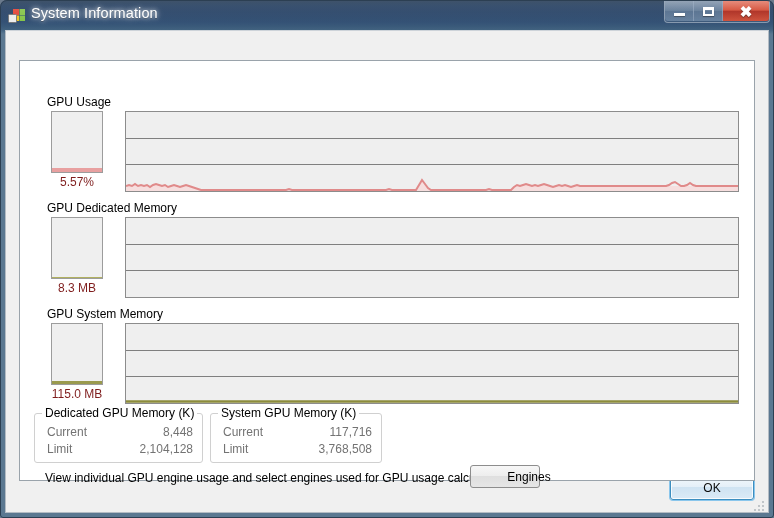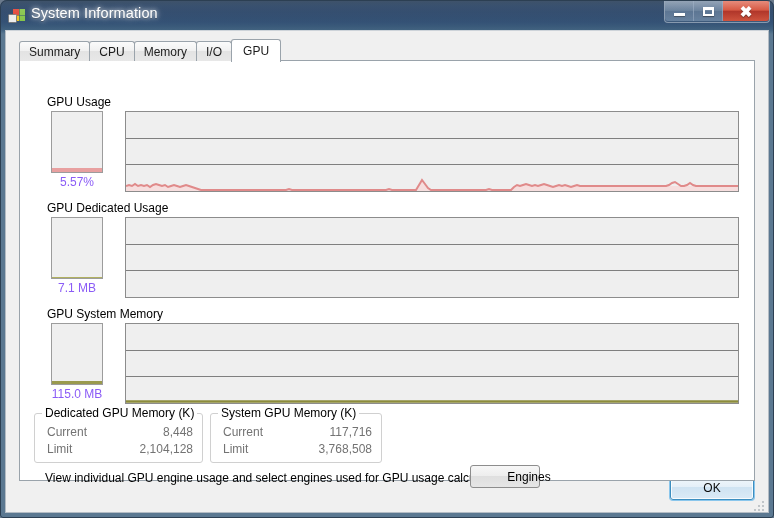--- a/index.html
+++ b/index.html
@@ -152,21 +152,21 @@
     width: 52px; height: 62px;
     background: #efefef;
     border: 1px solid #9c9c9c;
     overflow: hidden;
   }
   .gauge-fill {
     position: absolute; left: 0; bottom: 0; width: 100%;
   }
   .gauge-label {
     position: absolute;
-    font-size: 12px; color: #8b5cf6;
+    font-size: 12px; color: #7f1d1d;
     text-align: center;
     width: 90px;
     white-space: nowrap;
   }
   .graph {
     position: absolute;
     background: #efefef;
     border: 1px solid #8c8c8c;
     overflow: hidden;
   }
@@ -256,37 +256,20 @@
         <div class="glyph-max"></div>
       </div>
       <div class="wbtn" id="btn-close">
         <div class="glyph-close">✖</div>
       </div>
     </div>
   </div>
 
   <div id="client">
 
-    <div id="tabstrip">
-      <div class="tab">
-          <span>Summary</span>
-        </div>
-      <div class="tab">
-          <span>CPU</span>
-        </div>
-      <div class="tab">
-          <span>Memory</span>
-        </div>
-      <div class="tab">
-          <span>I/O</span>
-        </div>
-      <div class="tab active">
-          <span>GPU</span>
-        </div>
-    </div>
 
     <div id="tabpage">
 
       <div class="section">
         <div class="sec-title" style="left:27px; top:34px;">GPU Usage</div>
 
         <div class="gauge" style="left:31px; top:50px;">
           <div class="gauge-fill" style="height:4px; background:#e8a0a0;"></div>
         </div>
         <div class="gauge-label" style="left:12px; top:114px;">5.57%</div>
@@ -295,26 +278,26 @@
           <div class="gridline" style="top:26px;"></div>
           <div class="gridline" style="top:52px;"></div>
           <svg width="612" height="79" viewBox="0 0 612 79" preserveAspectRatio="none">
             <path fill="#f6dede" stroke="none" d="M0,79 L0,74 L3,73 L6,74 L9,72 L12,74 L15,73 L18,74 L21,73 L24,75 L27,73 L30,72 L33,73 L36,74 L39,73 L42,75 L45,74 L48,73 L51,74 L54,75 L57,74 L60,73 L63,74 L66,75 L69,76 L72,77 L75,78 L78,78 L81,78 L120,78 L123,78 L160,78 L163,77 L166,78 L200,78 L240,78 L260,78 L263,77 L266,78 L290,78 L293,73 L296,68 L299,72 L302,76 L305,78 L330,78 L335,78 L360,78 L363,77 L366,78 L385,78 L388,75 L391,73 L394,74 L397,73 L400,72 L403,73 L406,74 L409,73 L412,74 L415,73 L418,72 L421,73 L424,74 L427,75 L430,74 L433,73 L436,74 L439,73 L442,74 L445,75 L448,74 L451,73 L454,74 L457,74 L612,74 L612,79 Z"></path>
             <path fill="none" stroke="#e08a8a" stroke-width="2" d="M0,74 L3,73 L6,74 L9,72 L12,74 L15,73 L18,74 L21,73 L24,75 L27,73 L30,72 L33,73 L36,74 L39,73 L42,75 L45,74 L48,73 L51,74 L54,75 L57,74 L60,73 L63,74 L66,75 L69,76 L72,77 L75,78 L78,78 L81,78 L120,78 L123,78 L160,78 L163,77 L166,78 L200,78 L240,78 L260,78 L263,77 L266,78 L290,78 L293,73 L296,68 L299,72 L302,76 L305,78 L330,78 L335,78 L360,78 L363,77 L366,78 L385,78 L388,75 L391,73 L394,74 L397,73 L400,72 L403,73 L406,74 L409,73 L412,74 L415,73 L418,72 L421,73 L424,74 L427,75 L430,74 L433,73 L436,74 L439,73 L442,74 L445,75 L448,74 L451,73 L454,74 L457,74 L540,74 L543,73 L546,71 L549,70 L552,72 L555,74 L558,74 L561,73 L564,71 L567,73 L570,74 L612,74"></path>
           </svg>
         </div>
       </div>
 
       <div class="section">
-        <div class="sec-title" style="left:27px; top:140px;">GPU Dedicated Usage</div>
+        <div class="sec-title" style="left:27px; top:140px;">GPU Dedicated Memory</div>
 
         <div class="gauge" style="left:31px; top:156px;">
           <div class="gauge-fill" style="height:1px; background:#b0b060;"></div>
         </div>
-        <div class="gauge-label" style="left:12px; top:220px;">7.1 MB</div>
+        <div class="gauge-label" style="left:12px; top:220px;">8.3 MB</div>
 
         <div class="graph" style="left:105px; top:156px; width:614px; height:81px;">
           <div class="gridline" style="top:26px;"></div>
           <div class="gridline" style="top:52px;"></div>
           <svg width="612" height="79" viewBox="0 0 612 79" preserveAspectRatio="none">
             <path fill="none" stroke="#9a9a4e" stroke-width="1" opacity="0" d="M0,79 L612,79"></path>
           </svg>
         </div>
       </div>
 

